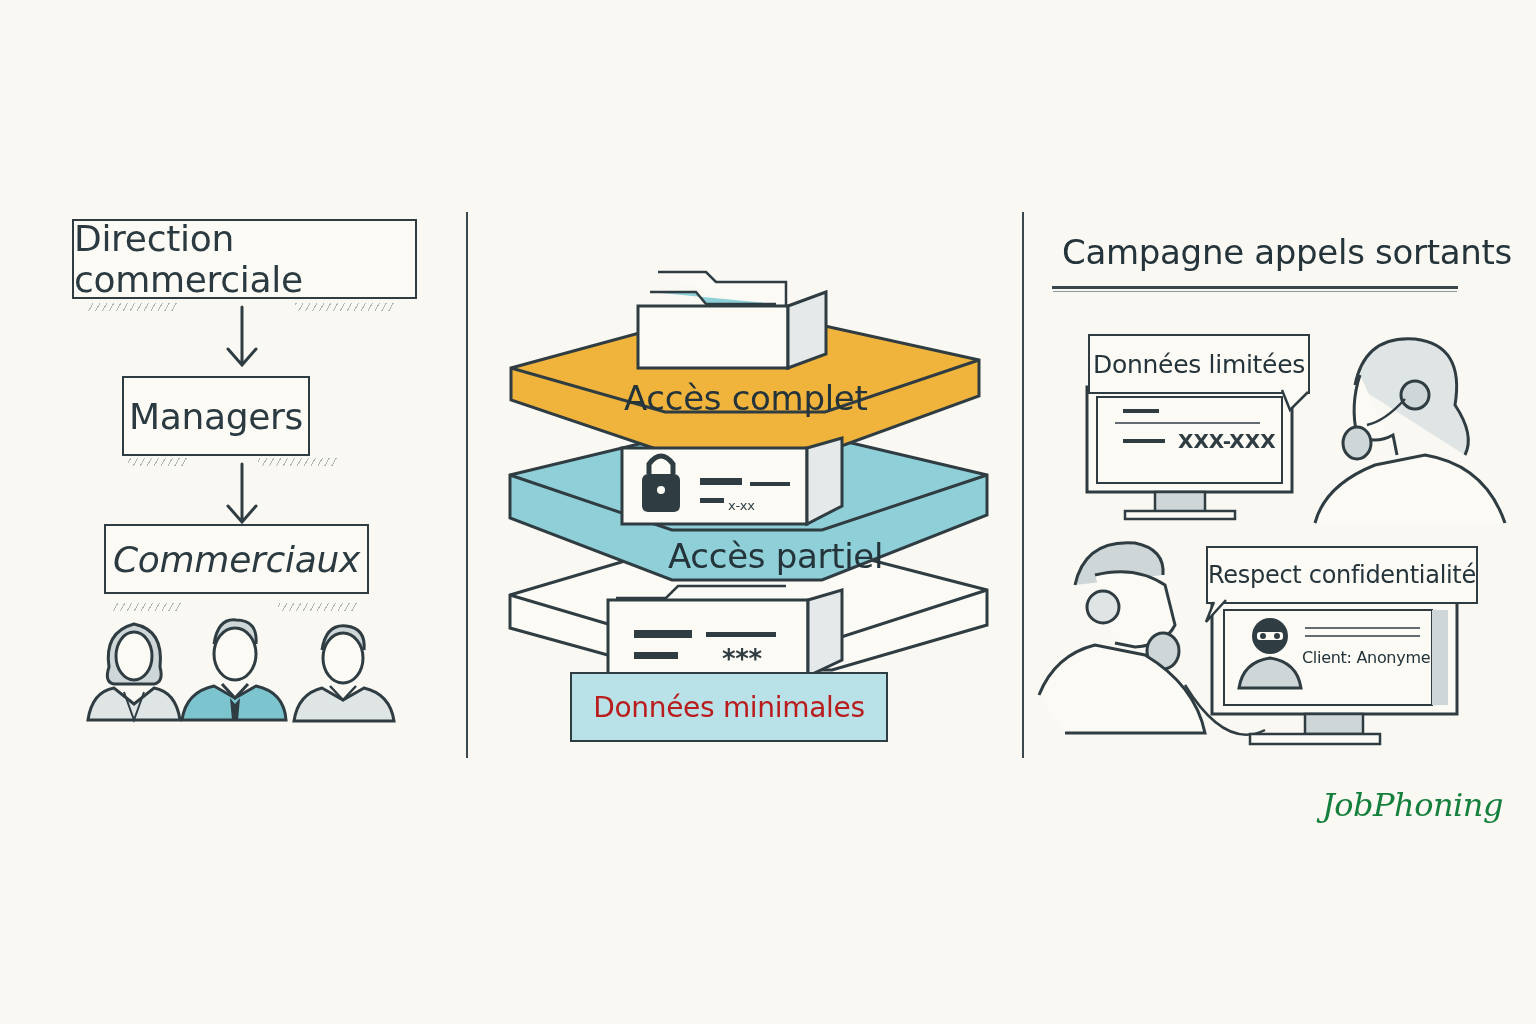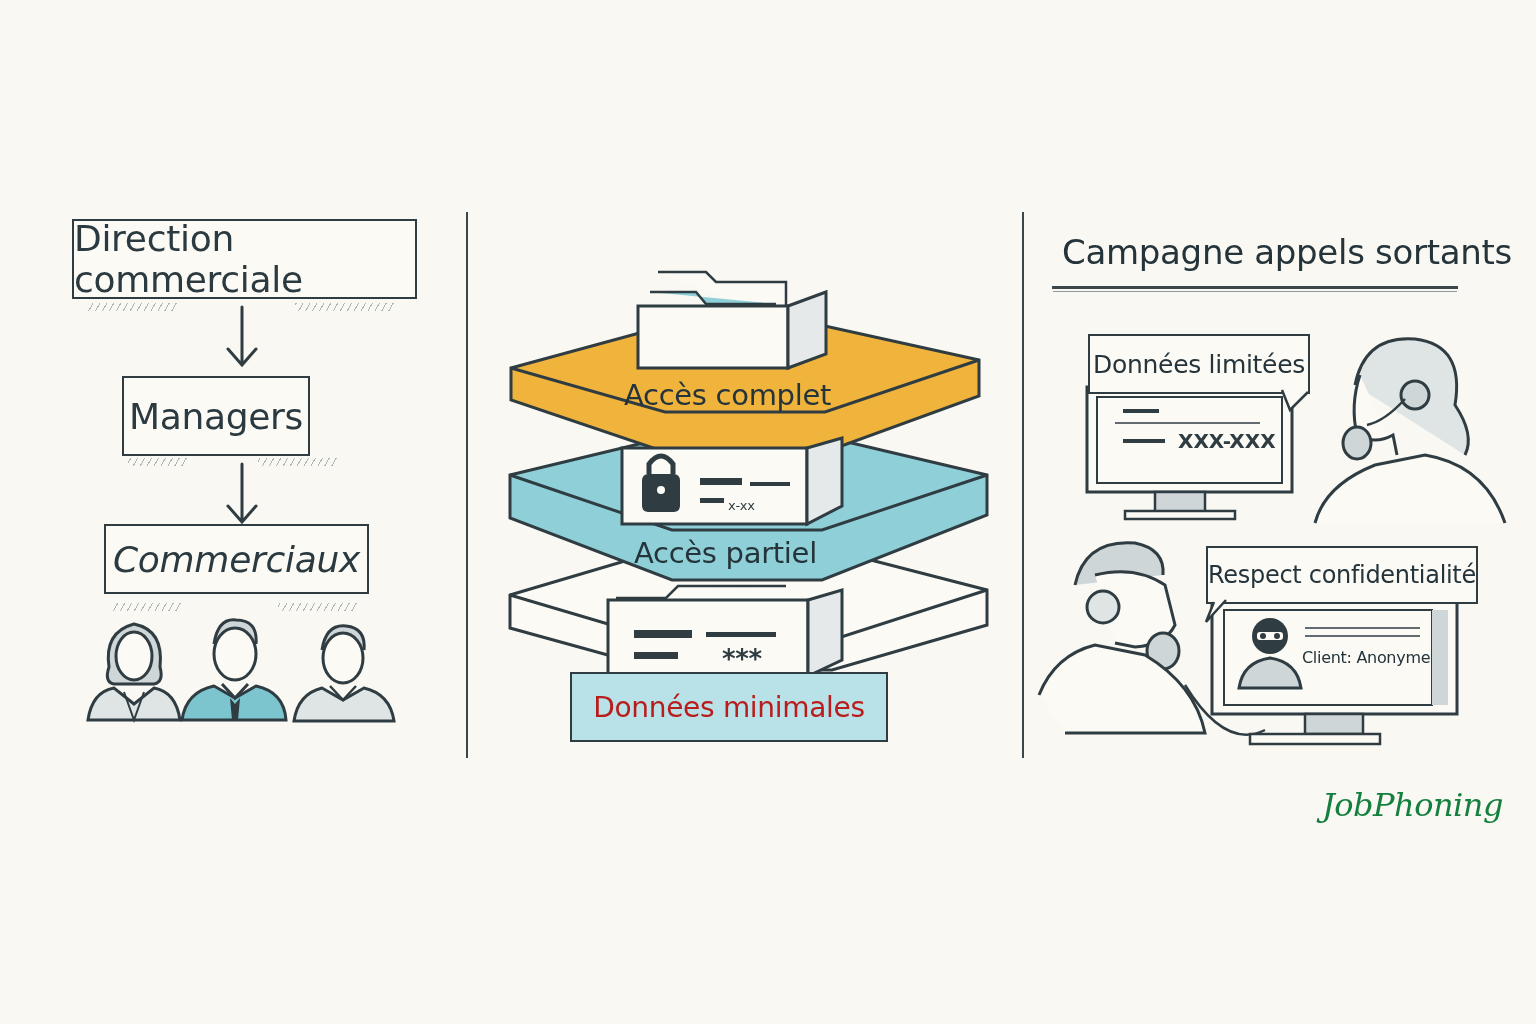--- a/index.html
+++ b/index.html
@@ -19,21 +19,21 @@
   }
   .hatch {
     position: absolute; height: 8px;
     background: repeating-linear-gradient(-60deg, transparent 0 5px, #9aa5a8 5px 6px);
     opacity: 0.8;
   }
   .divider { position: absolute; width: 2px; background: #3a474c; }
   .arrow { position: absolute; width: 40px; height: 60px; }
   svg { overflow: visible; }
   .abs { position: absolute; }
-  .label-lvl { position: absolute; font-size: 29px; color: #24343a; white-space: nowrap; }
+  .label-lvl { position: absolute; font-size: 34px; color: #24343a; white-space: nowrap; }
 </style>
 </head>
 <body>
 
 <div>
   <div class="box hand" style="left:72px; top:219px; width:345px; height:80px;">
     <span>Direction commerciale</span>
   </div>
   <div class="hatch" style="left:88px; top:303px; width:90px;"></div>
   <div class="hatch" style="left:295px; top:303px; width:100px;"></div>
@@ -113,21 +113,21 @@
     <path d="M187 12 L222 2 L222 70 L187 88 Z" fill="#e5e9ea" stroke="#2f3d43" stroke-width="3"></path>
     <rect x="22" y="38" width="38" height="38" rx="6" fill="#2f3d43"></rect>
     <path d="M29 38 L29 28 Q41 12 53 28 L53 38" stroke="#2f3d43" stroke-width="5" fill="none"></path>
     <circle cx="41" cy="54" r="4" fill="#fbfaf5"></circle>
     <rect x="80" y="42" width="42" height="7" fill="#2f3d43"></rect>
     <rect x="130" y="46" width="40" height="4" fill="#2f3d43"></rect>
     <rect x="80" y="62" width="24" height="5" fill="#2f3d43"></rect>
   </svg>
   <div class="abs hand" style="left:728px; top:498px; font-size:13px; font-weight:normal; color:#2f3d43;">x-xx</div>
 
-  <div class="label-lvl hand" style="left:634px; top:536px;">Accès partiel</div>
+  <div class="label-lvl hand" style="left:668px; top:536px;">Accès partiel</div>
 
   <svg class="abs" style="left:606px; top:580px;" width="240" height="100" viewBox="0 0 240 100">
     <path d="M10 18 L60 18 L72 6 L180 6" fill="#fbfaf5" stroke="#2f3d43" stroke-width="2.5"></path>
     <rect x="2" y="20" width="200" height="76" fill="#fbfaf5" stroke="#2f3d43" stroke-width="3"></rect>
     <path d="M202 20 L236 10 L236 80 L202 96 Z" fill="#e5e9ea" stroke="#2f3d43" stroke-width="3"></path>
     <rect x="28" y="50" width="58" height="8" fill="#2f3d43"></rect>
     <rect x="100" y="52" width="70" height="5" fill="#2f3d43"></rect>
     <rect x="28" y="72" width="44" height="7" fill="#2f3d43"></rect>
   </svg>
   <div class="abs hand" style="left:722px; top:644px; font-size:26px; font-weight:bold; color:#2f3d43;">***</div>

